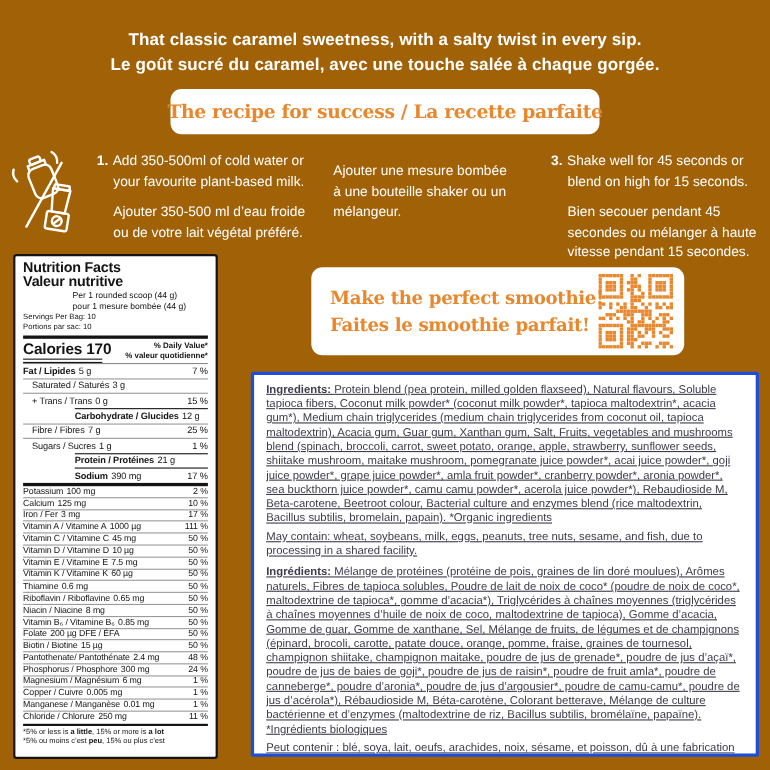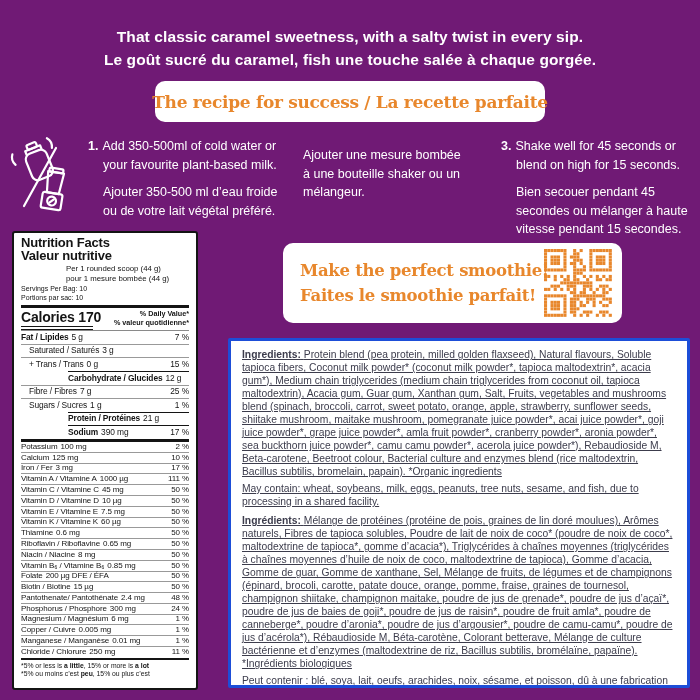--- a/index.html
+++ b/index.html
@@ -1,18 +1,18 @@
 <!DOCTYPE html>
 <html><head>
 <meta charset="utf-8">
 <style>
   html,body{margin:0;padding:0;}
   .canvas{
     position:relative;width:700px;height:700px;overflow:hidden;
-    background:#701a75;
+    background:#a16207;
     font-family:"Liberation Sans", sans-serif;
   }
   
   .tagline{position:absolute;left:0;right:0;top:25px;text-align:center;color:#fff;
     font-weight:700;font-size:15.5px;line-height:23px;letter-spacing:0.1px;}
   
   .headline-box{position:absolute;left:155px;top:81px;width:390px;height:41px;
     background:#fff;border-radius:10px;display:flex;align-items:center;justify-content:center;}
   .headline-box .txt{font-family:"DejaVu Serif", serif;font-weight:700;color:#E8872C;
     font-size:17px;letter-spacing:-0.3px;white-space:nowrap;}
@@ -69,21 +69,21 @@
   .ingredients b{font-weight:700;}
   svg .ln{stroke:#fff;stroke-width:2.2;fill:none;stroke-linecap:round;stroke-linejoin:round;}
 </style>
 </head>
 <body>
 
 <div class="canvas">
 
   <div class="tagline">
     <div>That classic caramel sweetness, with a salty twist in every sip.</div>
-    <div>Le goût sucré du caramel, fish une touche salée à chaque gorgée.</div>
+    <div>Le goût sucré du caramel, avec une touche salée à chaque gorgée.</div>
   </div>
 
   <div class="headline-box">
     <span class="txt">The recipe for success / La recette parfaite</span>
   </div>
 
   <svg class="icons" viewBox="0 0 78 100">
     <g transform="translate(14,12) rotate(-22 14 20)">
       <rect class="ln" x="5" y="10" width="22" height="28" rx="6"></rect>
       <path class="ln" d="M8 10 L8 6 L24 6 L24 10"></path>

